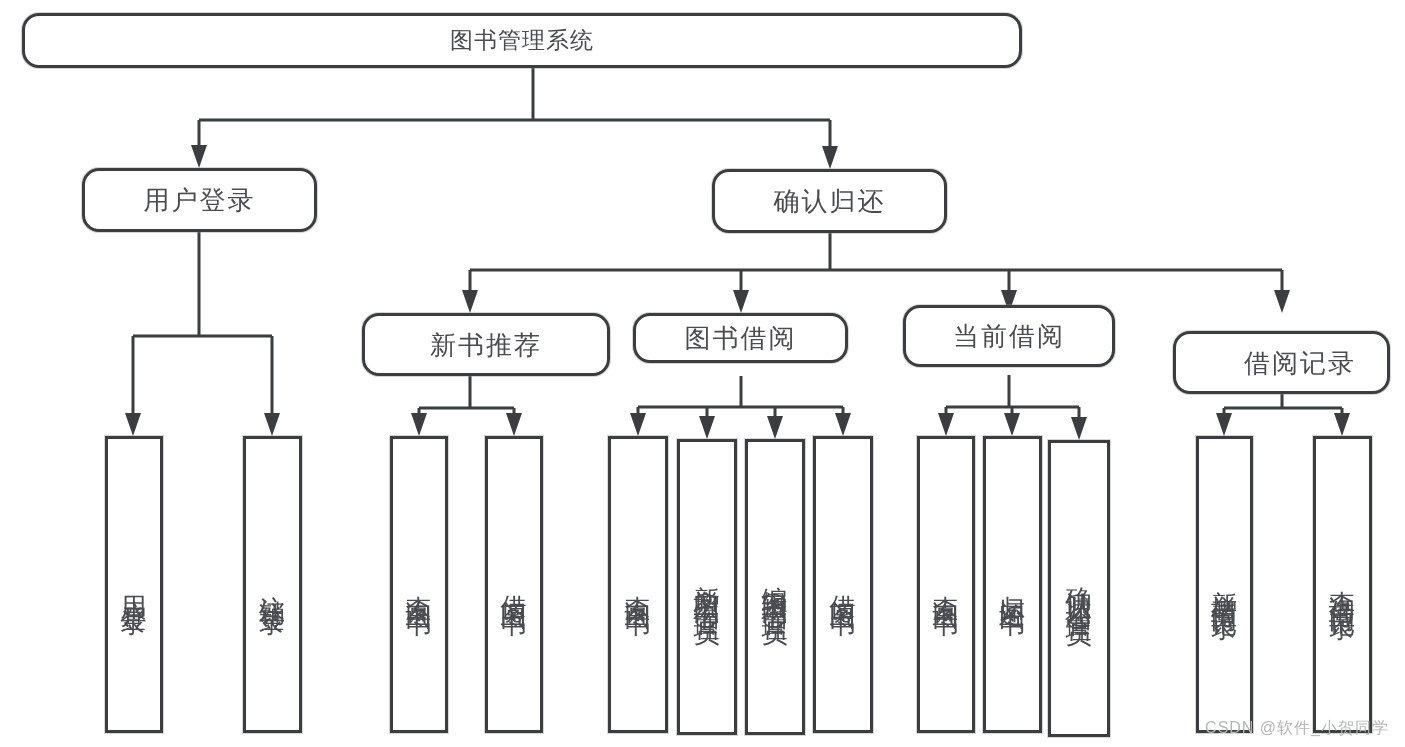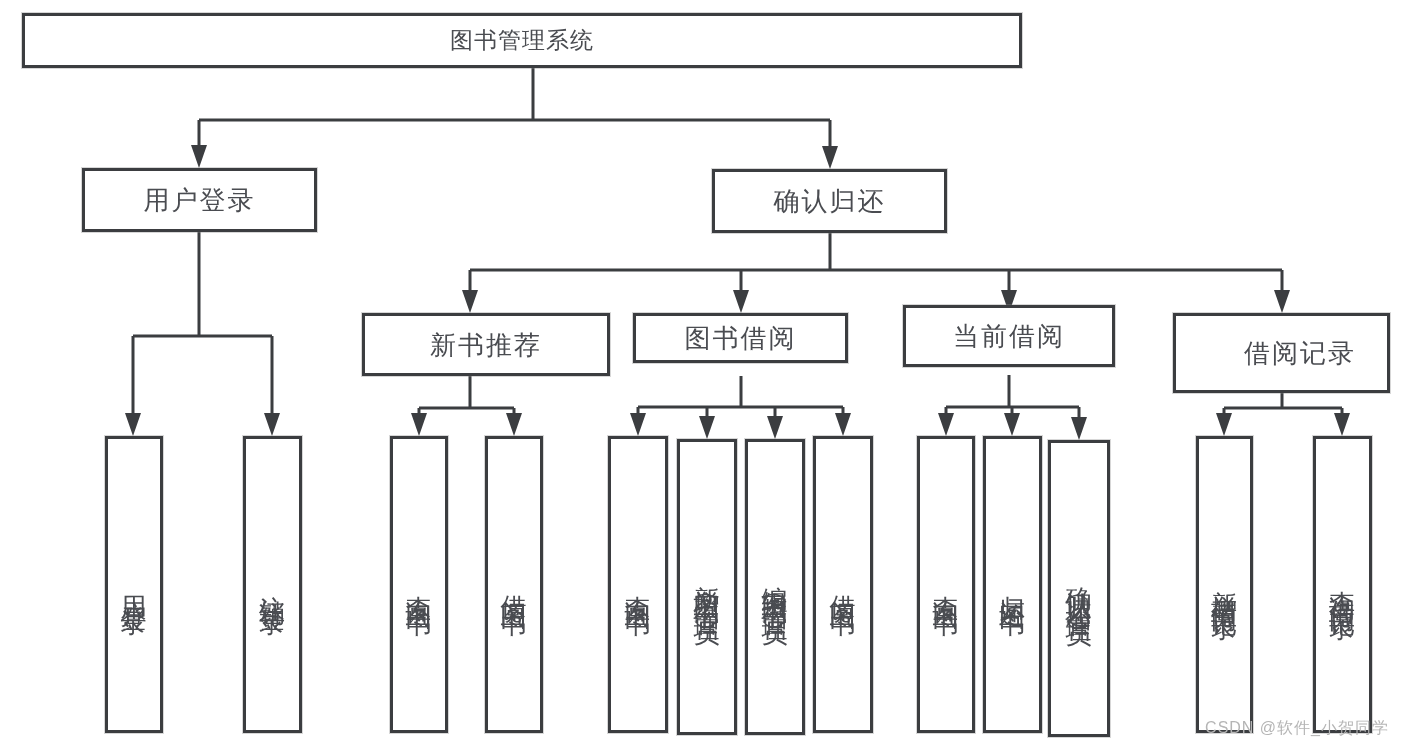--- a/index.html
+++ b/index.html
@@ -23,21 +23,21 @@
     position:absolute;
     box-sizing:border-box;
     background:var(--box-bg);
     border:3px solid var(--line);
     box-shadow:0 0 0 1px rgba(140,140,140,0.35);
     display:flex;align-items:center;justify-content:center;
     color:var(--text);
     z-index:2;
     text-align:center;
   }
-  .box.h{font-size:26px;letter-spacing:2px;line-height:1;}
+  .box.h{font-size:26px;letter-spacing:2px;line-height:1;border-radius:17px;}
   .box.root{font-size:23px;letter-spacing:1px;}
   .box.v{
     writing-mode:vertical-rl;
     text-orientation:mixed;
     font-size:26px;
     letter-spacing:5px;
     line-height:1;
   }
   .watermark{
     position:absolute;
@@ -98,21 +98,21 @@
   </svg>
 
   <div class="box h root" style="left:22px;top:13px;width:1000px;height:55px;">图书管理系统</div>
 
   <div class="box h" style="left:82px;top:168px;width:235px;height:64px;">用户登录</div>
   <div class="box h" style="left:712px;top:169px;width:235px;height:64px;">确认归还</div>
 
   <div class="box h" style="left:362px;top:313px;width:248px;height:63px;">新书推荐</div>
   <div class="box h" style="left:633px;top:313px;width:215px;height:50px;">图书借阅</div>
   <div class="box h" style="left:903px;top:305px;width:212px;height:62px;">当前借阅</div>
-  <div class="box h" style="left:1173px;top:313px;width:217px;height:80px;padding-left:37px;">借阅记录</div>
+  <div class="box h" style="left:1173px;top:331px;width:217px;height:63px;padding-left:37px;">借阅记录</div>
 
   <div class="box v" style="left:105px;top:436px;width:58px;height:297px;">用户登录</div>
   <div class="box v" style="left:243px;top:436px;width:59px;height:297px;">注销登录</div>
 
   <div class="box v" style="left:390px;top:436px;width:58px;height:297px;">查询图书</div>
   <div class="box v" style="left:485px;top:436px;width:58px;height:297px;">借阅图书</div>
 
   <div class="box v" style="left:608px;top:436px;width:60px;height:297px;">查询图书</div>
   <div class="box v" style="left:677px;top:439px;width:60px;height:296px;">新增图书（管理员）</div>
   <div class="box v" style="left:745px;top:439px;width:60px;height:296px;">编辑图书（管理员）</div>

